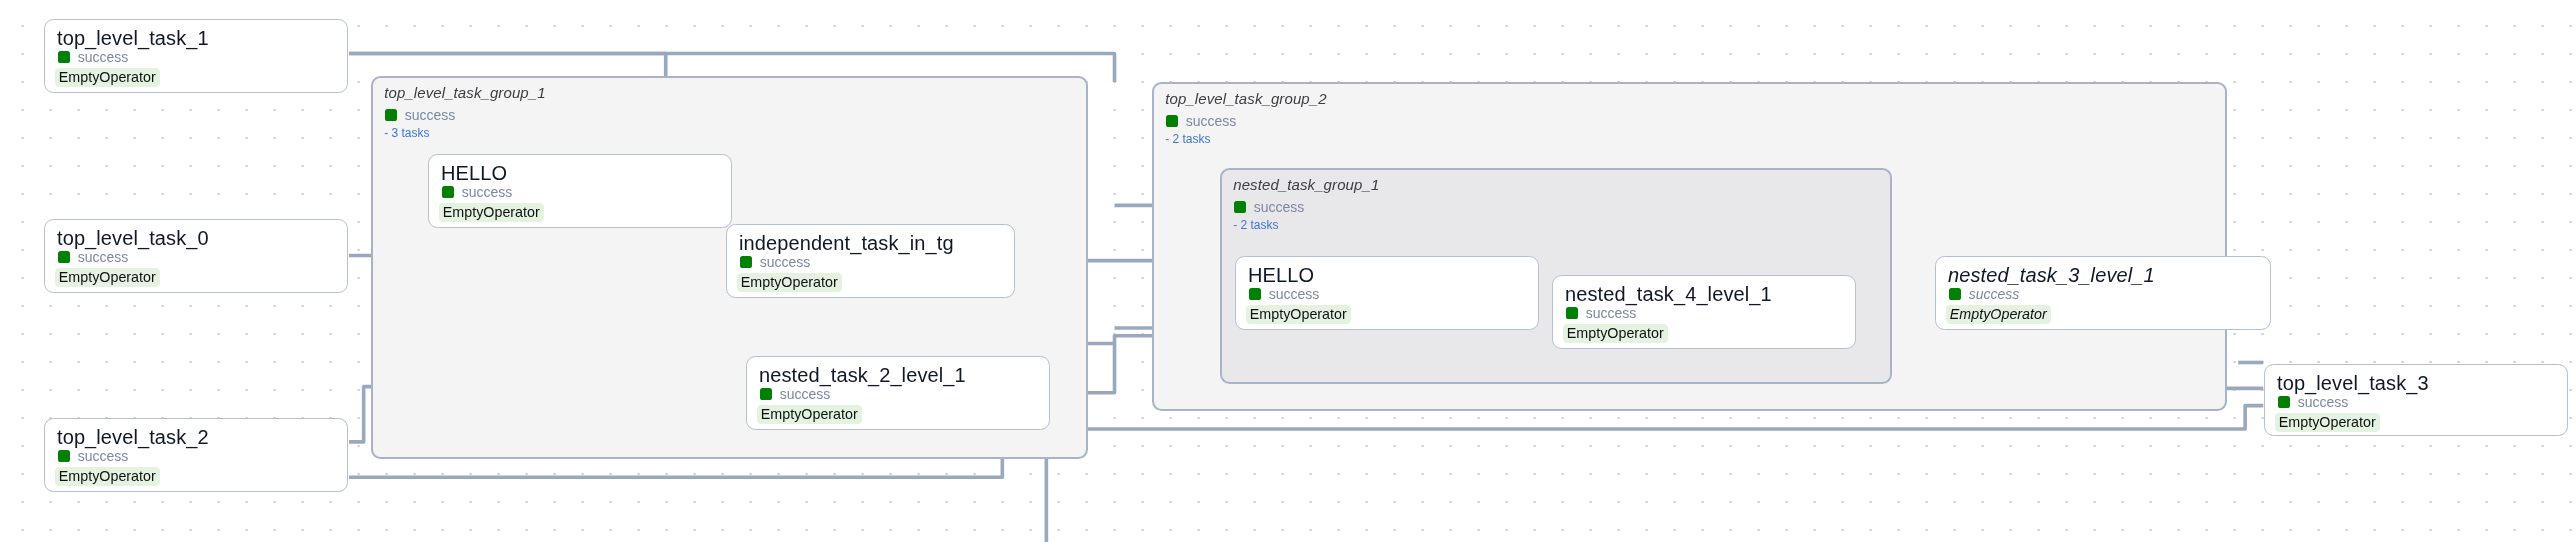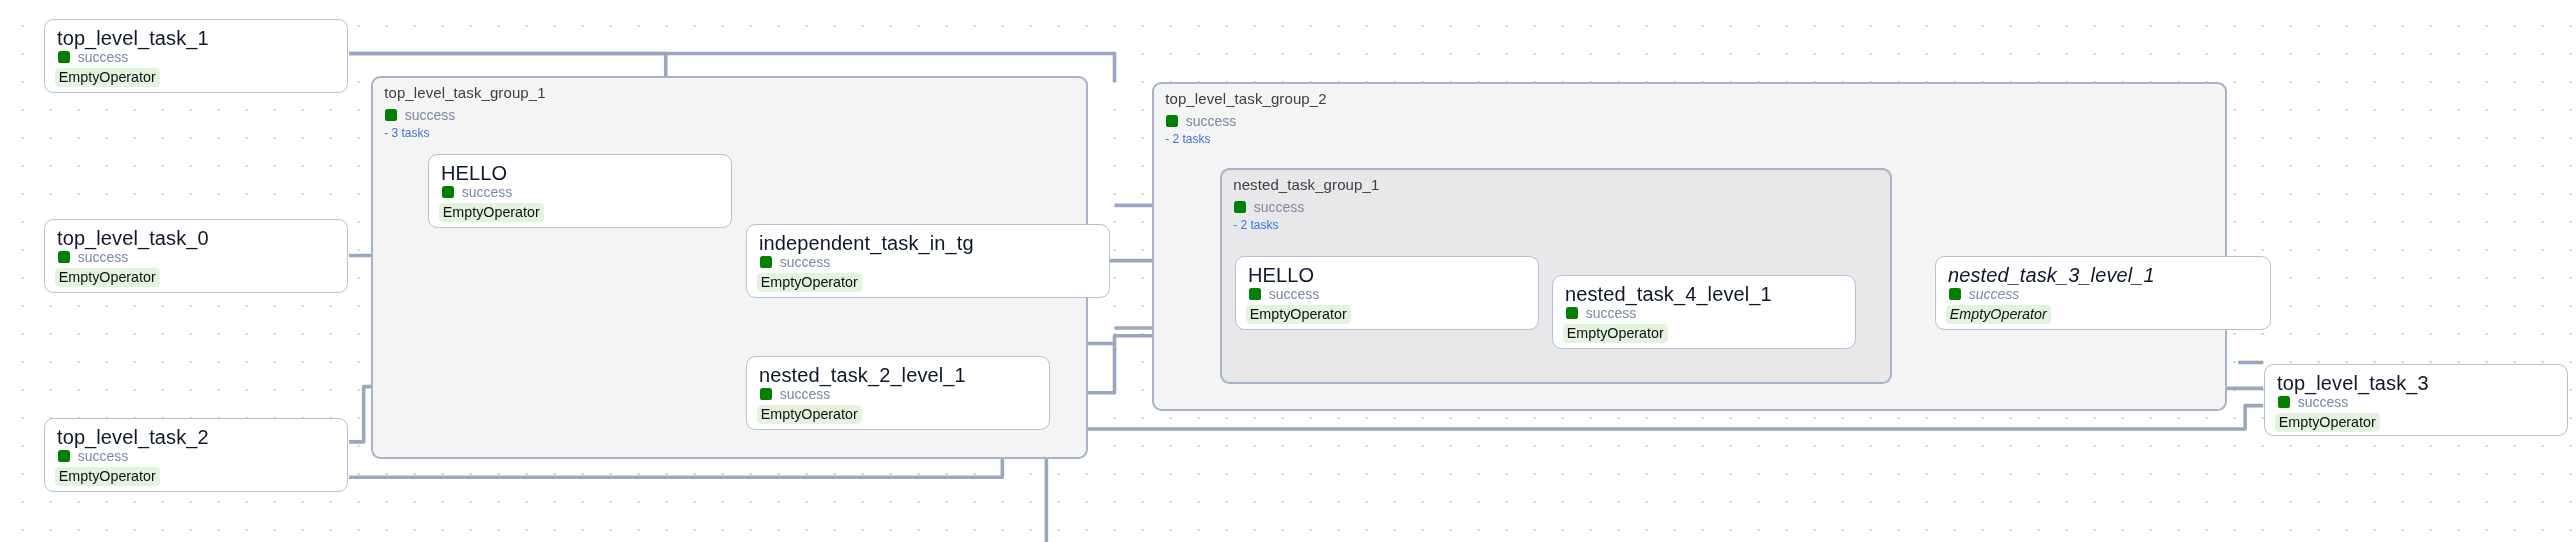--- a/index.html
+++ b/index.html
@@ -32,20 +32,21 @@
   }
   .tg.level2{ background:#e8e8ea; }
   .tg-label{
     position:absolute;
     left:11.2px;
     top:6px;
     font-size:15px;
     color:#3d3d42;
     white-space:nowrap;
     letter-spacing:0.1px;
+    font-style:italic;
   }
   .tg-status{
     position:absolute;
     left:12px;
     top:28.5px;
     display:flex;
     align-items:center;
     gap:7.8px;
     white-space:nowrap;
   }
@@ -209,21 +210,21 @@
 
   <div class="node" style="left:428px;top:154px;width:304px;height:74px;">
     <div class="node-title">HELLO</div>
     <div class="node-status">
       <span class="sq"></span>
       <span class="status-text">success</span>
     </div>
     <div class="node-operator">EmptyOperator</div>
   </div>
 
-  <div class="node" style="left:746px;top:224px;width:364px;height:74px;padding-left:20px;">
+  <div class="node" style="left:726px;top:224px;width:289px;height:74px;padding-left:20px;">
     <div class="node-title">independent_task_in_tg</div>
     <div class="node-status">
       <span class="sq"></span>
       <span class="status-text">success</span>
     </div>
     <div class="node-operator">EmptyOperator</div>
   </div>
 
   <div class="node" style="left:746px;top:356px;width:304px;height:74px;">
     <div class="node-title">nested_task_2_level_1</div>

